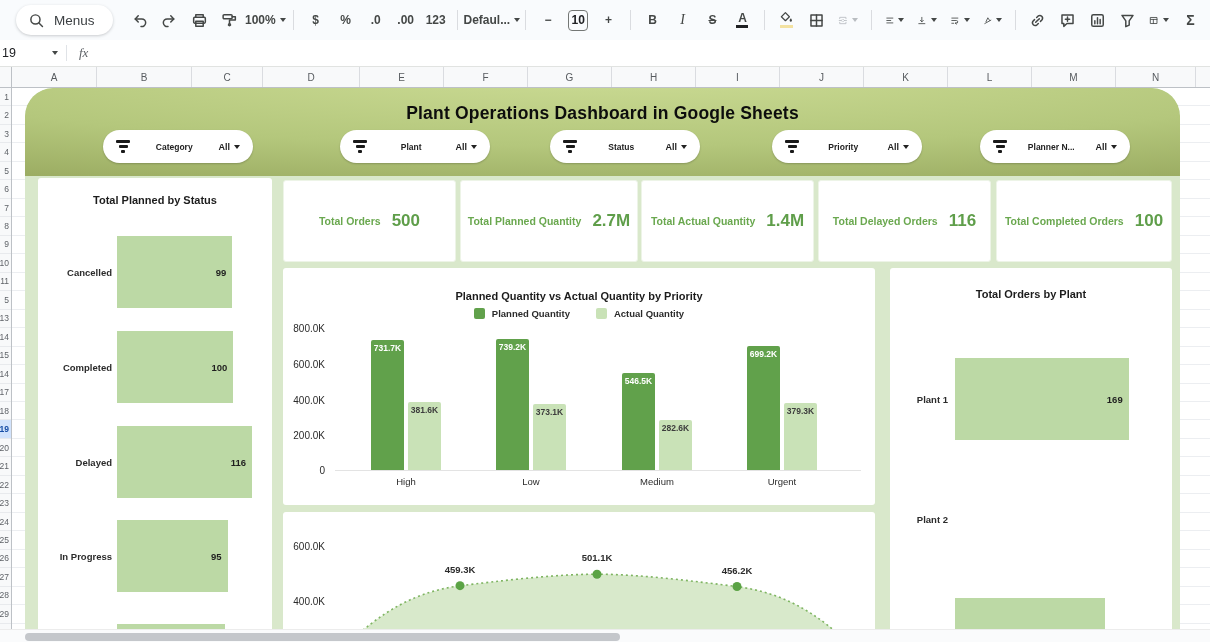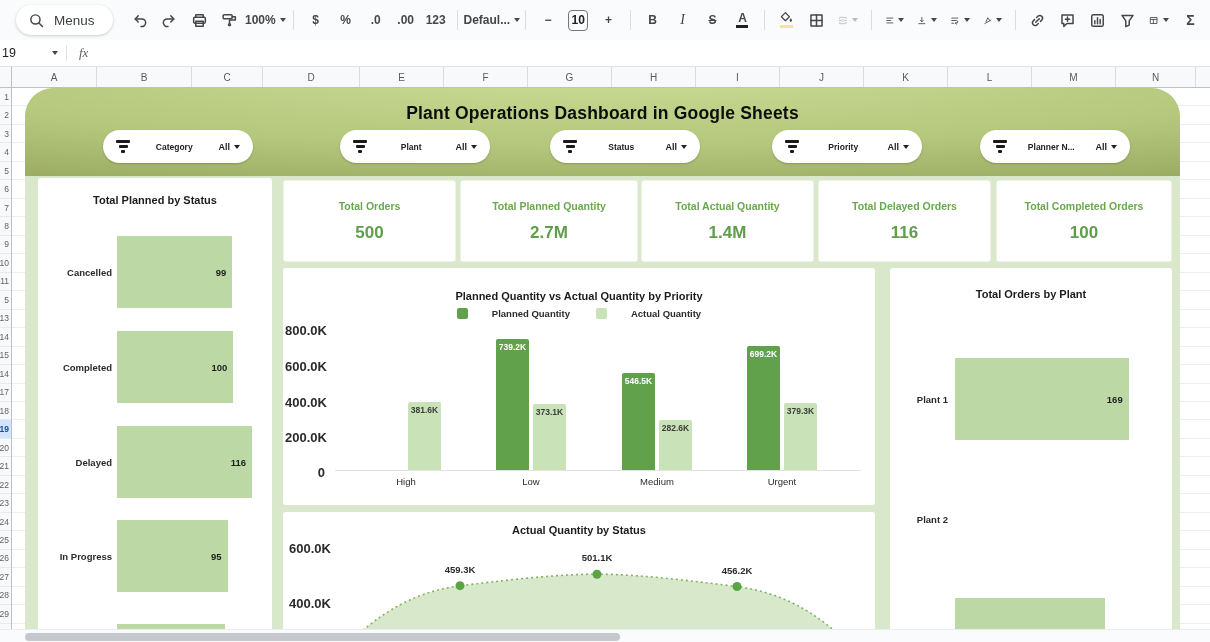--- a/index.html
+++ b/index.html
@@ -50,35 +50,35 @@
   .pill .caret { border-top-color:#222; }
   .pill:nth-of-type(3){ left:78px; } .pill:nth-of-type(4){ left:315px; } .pill:nth-of-type(5){ left:525px; }
   .pill:nth-of-type(6){ left:747px; } .pill:nth-of-type(7){ left:955px; }
   .funnel-ic { display:flex; flex-direction:column; align-items:center; gap:2.5px; }
   .funnel-ic i { display:block; background:#1a1a1a; height:2.5px; border-radius:1px; }
 
   .card { position:absolute; background:#fff; border-radius:3px; overflow:hidden; }
   .chart-title { font-size:11px; font-weight:bold; color:#1c1c1c; text-align:center; }
 
   
-  .kpi { width:173px; height:82px; top:92px; border:1px solid #edf4e7; display:flex; flex-direction:column; align-items:center; justify-content:center; gap:11px; }
+  .kpi { width:173px; height:82px; top:92px; border:1px solid #edf4e7; display:flex; flex-direction:row; align-items:center; justify-content:center; gap:11px; }
   .kpi-label { font-size:10.5px; font-weight:bold; color:#6aa84f; }
   .kpi-value { font-size:17px; font-weight:bold; color:#5f9e4a; }
 
   
   .hbar { position:absolute; background:#bcd9a5; display:flex; align-items:center; justify-content:flex-end; padding-right:6px; font-size:9.5px; font-weight:bold; color:#1f1f1f; }
   .hbar-label { position:absolute; font-size:9.5px; font-weight:bold; color:#2b2b2b; display:flex; align-items:center; justify-content:flex-end; }
   .vbar { position:absolute; border-radius:2px 2px 0 0; }
   .vbar.planned { background:#61a14b; }
   .vbar.actual { background:#c9e2b7; }
   .vbar-label { position:absolute; top:3px; left:0; width:100%; text-align:center; font-size:8.5px; font-weight:bold; }
-  .ytick { position:absolute; width:40px; text-align:right; font-size:13px; font-weight:bold; color:#2b2b2b; }
+  .ytick { position:absolute; width:40px; text-align:right; font-size:10px; font-weight:normal; color:#2b2b2b; }
   .xtick { position:absolute; width:70px; text-align:center; font-size:9.5px; font-weight:normal; color:#2b2b2b; }
   .legend { position:absolute; left:0; width:100%; display:flex; justify-content:center; gap:26px; }
-  .legend-item { display:flex; align-items:center; gap:24px; font-size:9.5px; font-weight:bold; color:#2b2b2b; }
+  .legend-item { display:flex; align-items:center; gap:7px; font-size:9.5px; font-weight:bold; color:#2b2b2b; }
   .legend-swatch { width:11px; height:11px; border-radius:2px; }
 
   
   .hscroll { position:absolute; bottom:0; left:0; width:1210px; height:13px; background:#fafbfc; border-top:1px solid #ececec; z-index:6; }
   .hscroll-thumb { position:absolute; top:2.5px; left:25px; width:595px; height:8px; background:#c4c7cb; border-radius:4px; }
 </style>
 </head>
 <body>
 
 <div class="app">
@@ -428,20 +428,23 @@
               <span>Actual Quantity</span>
             </span>
         </div>
         <div id="priority-plot" style="position:absolute; inset:0;">
             <div class="ytick" style="left: 2px; top: 55px;">800.0K</div>
             <div class="ytick" style="left: 2px; top: 91px;">600.0K</div>
             <div class="ytick" style="left: 2px; top: 127px;">400.0K</div>
             <div class="ytick" style="left: 2px; top: 162px;">200.0K</div>
             <div class="ytick" style="left: 2px; top: 197px;">0</div>
             <div style="position: absolute; left: 52px; right: 14px; top: 202px; height: 1px; background: rgb(227, 227, 227);"></div>
+            <div class="vbar planned" style="left: 88px; top: 72.1232px; width: 33px; height: 129.877px;">
+              <div class="vbar-label" style="color: rgb(255, 255, 255);">731.7K</div>
+            </div>
             <div class="vbar actual" style="left: 125px; top: 134.266px; width: 33px; height: 67.734px;">
               <div class="vbar-label" style="color: rgb(61, 61, 61);">381.6K</div>
             </div>
             <div class="xtick" style="left: 88px; top: 208px;">High</div>
             <div class="vbar planned" style="left: 213px; top: 70.792px; width: 33px; height: 131.208px;">
               <div class="vbar-label" style="color: rgb(255, 255, 255);">739.2K</div>
             </div>
             <div class="vbar actual" style="left: 250px; top: 135.775px; width: 33px; height: 66.2253px;">
               <div class="vbar-label" style="color: rgb(61, 61, 61);">373.1K</div>
             </div>
@@ -457,21 +460,20 @@
               <div class="vbar-label" style="color: rgb(255, 255, 255);">699.2K</div>
             </div>
             <div class="vbar actual" style="left: 501px; top: 134.674px; width: 33px; height: 67.3257px;">
               <div class="vbar-label" style="color: rgb(61, 61, 61);">379.3K</div>
             </div>
             <div class="xtick" style="left: 464px; top: 208px;">Urgent</div>
           </div>
       </div>
 
       <div class="card" style="left:258px; top:424px; width:592px; height:130px;">
-        <div class="chart-title" style="margin-top:12px;">Actual Quantity by Status</div>
         <div id="area-plot" style="position:absolute; inset:0;">
             <div class="ytick" style="left: 6px; top: 29px; width: 36px;">600.0K</div>
             <div class="ytick" style="left: 6px; top: 84px; width: 36px;">400.0K</div>
             <svg width="592" height="130" viewBox="0 0 592 130" style="position: absolute; left: 0px; top: 0px;">
               <path d="M 54 142 C 100 96, 135 79.6925, 177 73.6925 C 215 69.1975, 270 62.197500000000005, 314 62.197500000000005 C 358 62.197500000000005, 413 69.545, 454 74.545 C 496 80.545, 531 96, 577 142 Z" fill="rgba(184,215,160,0.55)" stroke="none"></path>
               <path d="M 54 142 C 100 96, 135 79.6925, 177 73.6925 C 215 69.1975, 270 62.197500000000005, 314 62.197500000000005 C 358 62.197500000000005, 413 69.545, 454 74.545 C 496 80.545, 531 96, 577 142" fill="none" stroke="#7fb562" stroke-width="1.6" stroke-dasharray="2 3"></path>
               <circle cx="177" cy="73.6925" r="4.5" fill="#5ba345"></circle>
               <text x="177" y="60.692499999999995" text-anchor="middle" font-size="9.5" font-weight="bold" fill="#2b2b2b" font-family="Liberation Sans, sans-serif">459.3K</text>
               <circle cx="314" cy="62.197500000000005" r="4.5" fill="#5ba345"></circle>
               <text x="314" y="49.197500000000005" text-anchor="middle" font-size="9.5" font-weight="bold" fill="#2b2b2b" font-family="Liberation Sans, sans-serif">501.1K</text>

